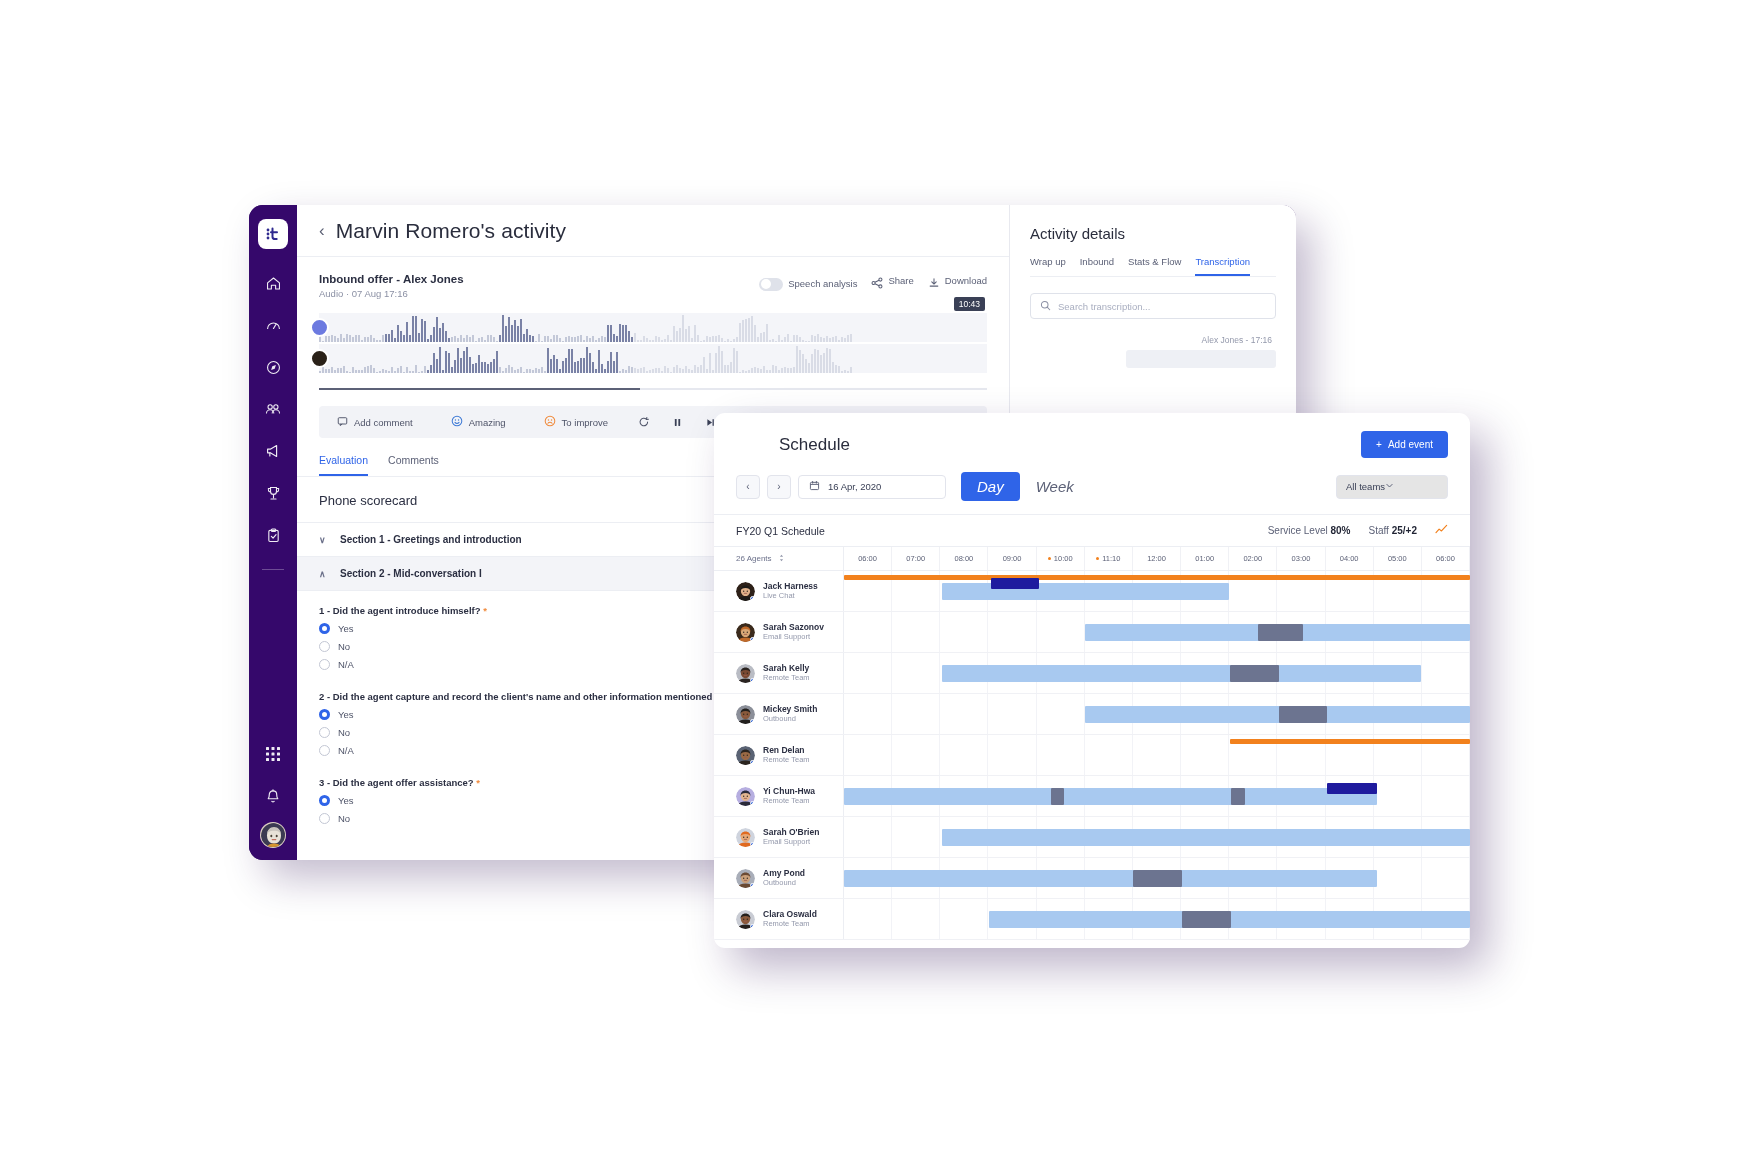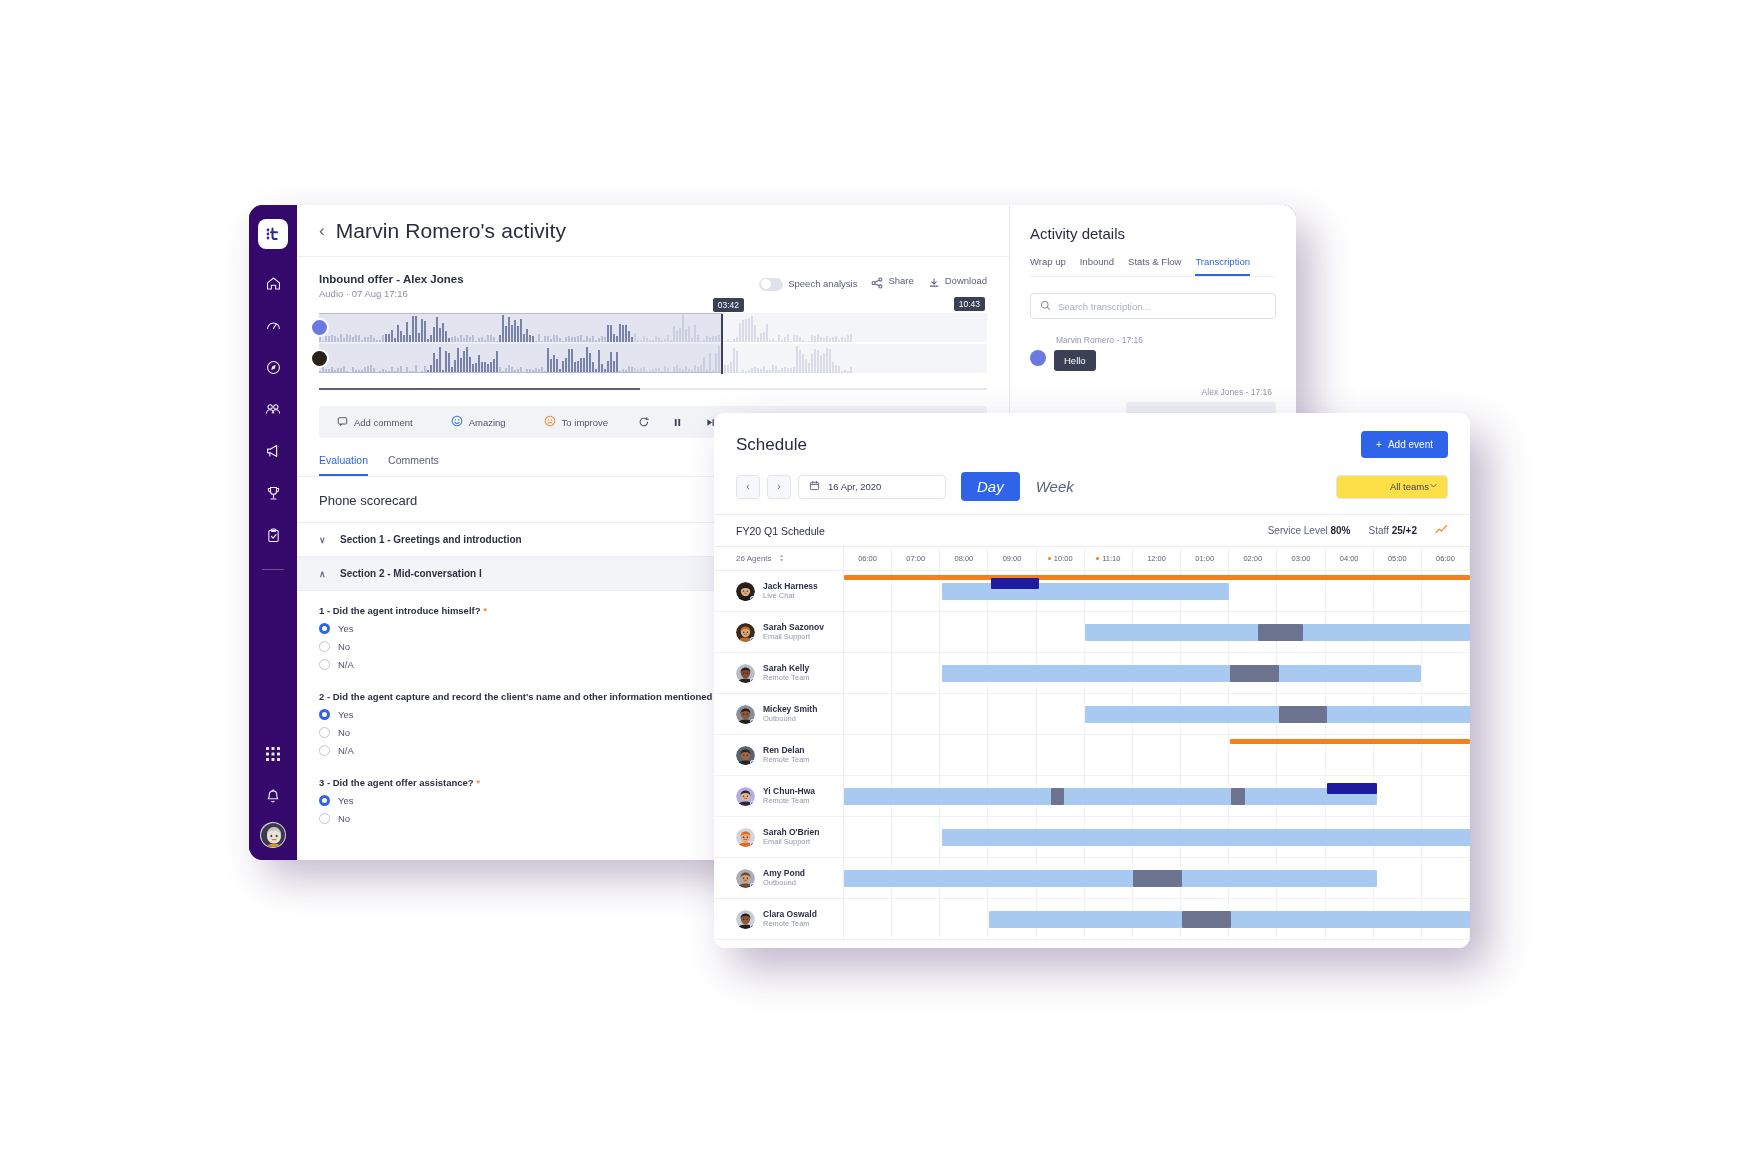--- a/index.html
+++ b/index.html
@@ -152,21 +152,21 @@
 
   
   .win-schedule {
     position: absolute; left: 714px; top: 413px;
     width: 756px; height: 535px;
     background: #fff; border-radius: 11px;
     box-shadow: 18px 20px 44px rgba(40,10,80,.30);
     overflow: hidden;
   }
   .sch-head { display: flex; align-items: center; justify-content: space-between; padding: 18px 22px 0 22px; }
-  .sch-title { font-size: 17px; color: #2a2d3d; font-weight: 400; }
+  .sch-title { font-size: 17px; color: #2a2d3d; font-weight: 400; margin-left: 43px; }
   .btn-primary {
     background: #2f64e8; color: #fff; font-size: 10px; border: none; border-radius: 4px;
     padding: 8px 15px; cursor: pointer; font-family: "Liberation Sans", sans-serif;
     display: flex; align-items: center; gap: 6px;
   }
   .sch-toolbar { display: flex; align-items: center; justify-content: space-between; padding: 14px 22px 13px 22px; }
   .tb-left { display: flex; align-items: center; gap: 7px; }
   .sq-btn {
     width: 24px; height: 24px; border: 1px solid #e2e4ec; border-radius: 4px; background: #f7f8fb;
     display: flex; align-items: center; justify-content: center; font-size: 10px; color: #5c6177; cursor: pointer;
@@ -175,22 +175,22 @@
     height: 24px; border: 1px solid #e2e4ec; border-radius: 4px; background: #fff;
     display: flex; align-items: center; gap: 8px; padding: 0 10px; min-width: 148px; cursor: pointer;
   }
   .date-field span { font-size: 9.5px; color: #3a4056; }
   .seg { display: flex; margin-left: 8px; }
   .seg-btn {
     font-size: 15px; padding: 6px 16px; border-radius: 4px; cursor: pointer; color: #5c6177; background: transparent; font-style: italic;
   }
   .seg-btn.active { background: #2f64e8; color: #fff; }
   .select-box {
-    height: 24px; min-width: 112px; border: 1px solid #e2e4ec; border-radius: 4px; background: #fde047;
-    display: flex; align-items: center; justify-content: flex-end; padding: 0 9px;
+    height: 24px; min-width: 112px; border: 1px solid #e2e4ec; border-radius: 4px; background: #e5e5e5;
+    display: flex; align-items: center; justify-content: flex-start; padding: 0 9px;
     font-size: 9.5px; color: #3a4056; cursor: pointer;
   }
   .sch-subhead {
     display: flex; align-items: center; justify-content: space-between;
     padding: 9px 22px; border-top: 1px solid #eceef3;
   }
   .sub-name { font-size: 10.5px; color: #2b2f42; }
   .sub-stats { display: flex; align-items: center; gap: 18px; font-size: 10px; color: #5c6177; }
   .sub-stats b { color: #1f2333; }
 
@@ -733,24 +733,20 @@
                   <i style="height: 24.3px; background: rgb(217, 220, 230);"></i>
                   <i style="height: 11px; background: rgb(217, 220, 230);"></i>
                   <i style="height: 7.6px; background: rgb(217, 220, 230);"></i>
                   <i style="height: 7.4px; background: rgb(217, 220, 230);"></i>
                   <i style="height: 2.2px; background: rgb(217, 220, 230);"></i>
                   <i style="height: 3.2px; background: rgb(217, 220, 230);"></i>
                   <i style="height: 1.6px; background: rgb(217, 220, 230);"></i>
                   <i style="height: 5.6px; background: rgb(217, 220, 230);"></i>
                 </div>
             </div>
-            <div class="wave-sel">
-              <span class="wave-sel-edge"></span>
-              <span class="time-chip">03:42</span>
-            </div>
             <span class="time-chip end">10:43</span>
             <span class="spk-av a"></span>
             <span class="spk-av b"></span>
           </div>
 
           <div class="seek-bar">
               <i></i>
             </div>
 
           <div class="player-bar">
@@ -916,27 +912,20 @@
           <div class="search-box">
             <span>
               <svg width="11" height="11" viewBox="0 0 14 14">
                   <circle cx="6" cy="6" r="4.2" fill="none" stroke="#8b90a4" stroke-width="1.3"></circle>
                   <path d="M9.2 9.2 12.4 12.4" stroke="#8b90a4" stroke-width="1.3" stroke-linecap="round"></path>
                 </svg>
             </span>
             <input placeholder="Search transcription..." style="">
           </div>
 
-          <div class="msg-grp">
-            <div class="msg-meta">Marvin Romero - 17:16</div>
-            <div class="msg-line">
-              <span class="msg-av"></span>
-              <span class="bubble">Hello</span>
-            </div>
-          </div>
 
           <div class="msg-grp">
             <div class="msg-meta right">Alex Jones - 17:16</div>
             <div class="msg-line" style="justify-content:flex-end">
               <span class="bubble light" style="min-width:150px;min-height:18px"></span>
             </div>
           </div>
         </div>
       </div>
 

